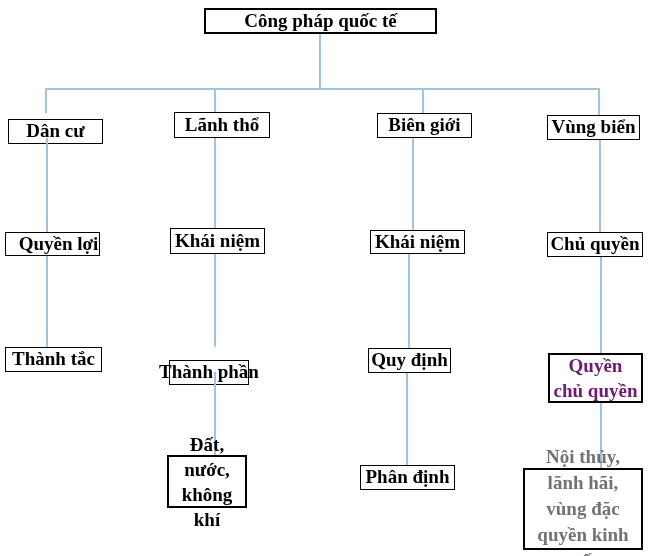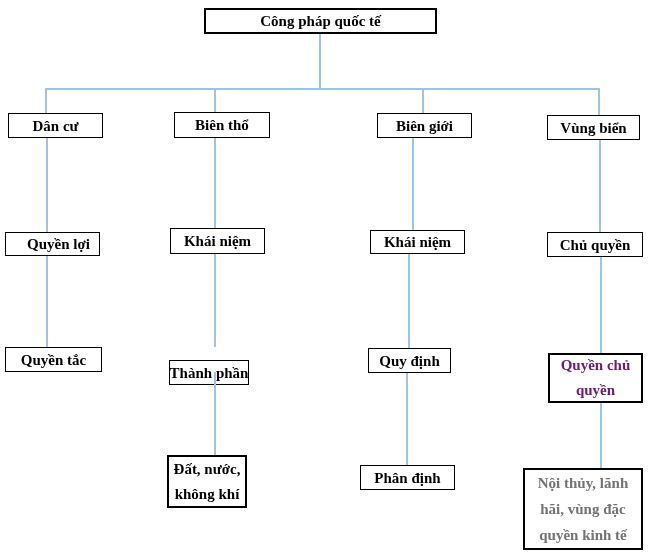--- a/index.html
+++ b/index.html
@@ -15,21 +15,21 @@
     overflow: hidden;
     font-family: "Liberation Serif", "DejaVu Serif", serif;
   }
   .box {
     position: absolute;
     box-sizing: border-box;
     border: 1.6px solid #000000;
     background: #ffffff;
     color: #000000;
     font-weight: bold;
-    font-size: 15px;
+    font-size: 19px;
     display: flex;
     align-items: center;
     justify-content: center;
     text-align: center;
     line-height: 1.2;
     white-space: nowrap;
   }
   .box.wrap {
     white-space: normal;
     line-height: 25px;
@@ -57,27 +57,27 @@
 
   <div class="box thick" style="left: 204px; top: 8px; width: 233px; height: 26px; border-color: rgb(0, 0, 0); color: rgb(0, 0, 0);">Công pháp quốc tế</div>
 
   <div class="line v" style="left: 319px; top: 34px; height: 55px; background: rgb(157, 195, 230);"></div>
   <div class="line h" style="left: 45px; top: 88px; width: 554px; background: rgb(157, 195, 230);"></div>
   <div class="line v" style="left: 45px; top: 88px; height: 25px; background: rgb(157, 195, 230);"></div>
   <div class="line v" style="left: 214px; top: 88px; height: 24px; background: rgb(157, 195, 230);"></div>
   <div class="line v" style="left: 422px; top: 88px; height: 25px; background: rgb(157, 195, 230);"></div>
   <div class="line v" style="left: 598px; top: 88px; height: 27px; background: rgb(157, 195, 230);"></div>
 
-  <div class="box" style="left: 8px; top: 113px; width: 95px; height: 25px; border-color: rgb(0, 0, 0); color: rgb(0, 0, 0);">Dân cư</div>
+  <div class="box" style="left: 8px; top: 119px; width: 95px; height: 25px; border-color: rgb(0, 0, 0); color: rgb(0, 0, 0);">Dân cư</div>
   <div class="line v" style="left: 46px; top: 138px; height: 94px; background: rgb(157, 195, 230);"></div>
   <div class="box" style="left: 5px; top: 232px; width: 95px; height: 24px; border-color: rgb(0, 0, 0); color: rgb(0, 0, 0); padding-left: 12px;">Quyền lợi</div>
   <div class="line v" style="left: 46px; top: 256px; height: 91px; background: rgb(157, 195, 230);"></div>
-  <div class="box" style="left: 5px; top: 347px; width: 97px; height: 25px; border-color: rgb(0, 0, 0); color: rgb(0, 0, 0);">Quyền tắc</div>
+  <div class="box" style="left: 5px; top: 347px; width: 97px; height: 25px; border-color: rgb(0, 0, 0); color: rgb(0, 0, 0);">Thành tắc</div>
 
-  <div class="box" style="left: 174px; top: 112px; width: 96px; height: 26px; border-color: rgb(0, 0, 0); color: rgb(0, 0, 0);">Biên thổ</div>
+  <div class="box" style="left: 174px; top: 112px; width: 96px; height: 26px; border-color: rgb(0, 0, 0); color: rgb(0, 0, 0);">Lãnh thổ</div>
   <div class="line v" style="left: 214px; top: 138px; height: 90px; background: rgb(157, 195, 230);"></div>
   <div class="box" style="left: 170px; top: 228px; width: 95px; height: 26px; border-color: rgb(0, 0, 0); color: rgb(0, 0, 0);">Khái niệm</div>
   <div class="line v" style="left: 214px; top: 254px; height: 93px; background: rgb(157, 195, 230);"></div>
   <div class="box" style="left: 169px; top: 360px; width: 80px; height: 25px; border-color: rgb(0, 0, 0); color: rgb(0, 0, 0);">Thành phần</div>
   <div class="line v" style="left: 214px; top: 372px; height: 83px; background: rgb(157, 195, 230);"></div>
   <div class="box wrap thick" style="left: 167px; top: 455px; width: 80px; height: 53px; border-color: rgb(0, 0, 0); color: rgb(0, 0, 0);">Đất, nước, không khí</div>
 
   <div class="box" style="left: 377px; top: 113px; width: 95px; height: 25px; border-color: rgb(0, 0, 0); color: rgb(0, 0, 0); text-align: center;">Biên giới</div>
   <div class="line v" style="left: 412px; top: 138px; height: 92px; background: rgb(157, 195, 230);"></div>
   <div class="box" style="left: 370px; top: 230px; width: 95px; height: 24px; border-color: rgb(0, 0, 0); color: rgb(0, 0, 0);">Khái niệm</div>

